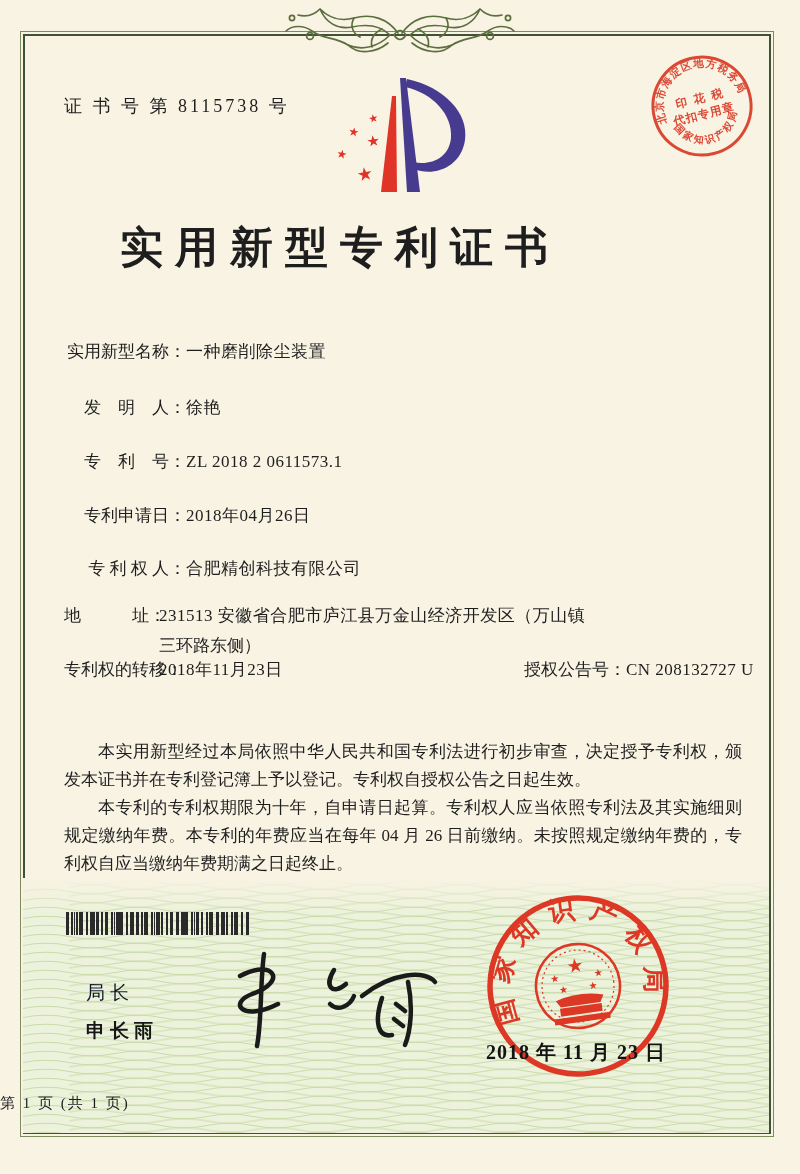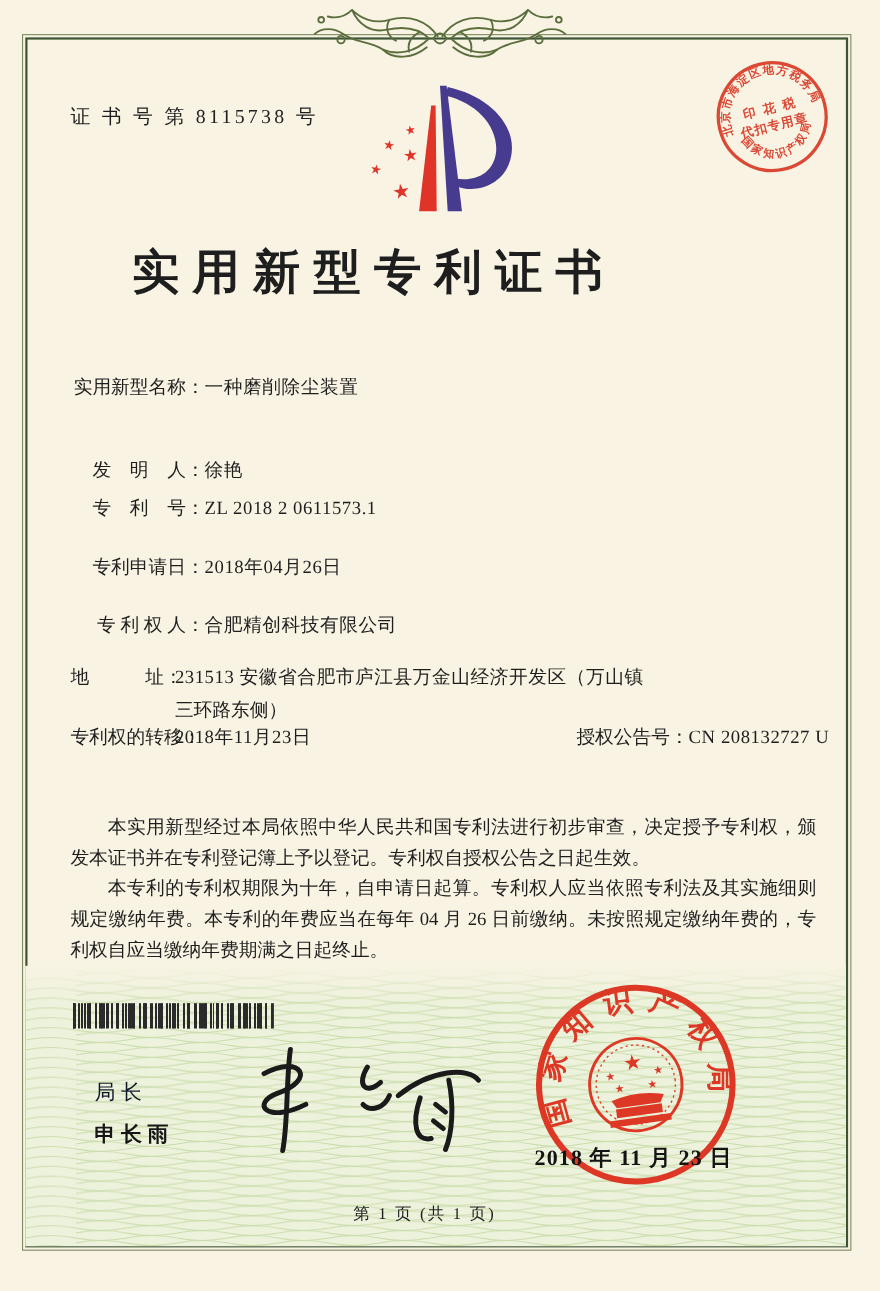--- a/index.html
+++ b/index.html
@@ -63,22 +63,22 @@
     font-family:"Liberation Sans","DejaVu Sans",sans-serif;font-weight:600;color:#161616;}
   .signature{position:absolute;left:212px;top:942px;z-index:3;}
   
   .seal{position:absolute;left:486px;top:894px;z-index:2;transform:rotate(-8deg);}
   .seal-date{
     position:absolute;left:486px;top:1039px;width:184px;z-index:3;
     font-size:20px;font-weight:bold;color:#141414;white-space:nowrap;letter-spacing:1px;
   }
   
   .pagefoot{
-    position:absolute;left:0;top:1094px;width:676px;text-align:center;
-    font-size:15px;letter-spacing:2px;z-index:2;padding-left:48px;
+    position:absolute;left:0;top:1094px;width:676px;text-align:left;
+    font-size:15px;letter-spacing:2px;z-index:2;
   }
   
   .logo{position:absolute;left:330px;top:74px;z-index:2;}
   .taxstamp{position:absolute;left:648px;top:52px;z-index:2;transform:rotate(-14deg);opacity:.92;}
   .ornament{position:absolute;left:280px;top:5px;z-index:2;}
 </style>
 </head>
 <body>
 
 <div class="frame"></div>
@@ -142,21 +142,21 @@
   </text>
   <text x="54" y="50" font-size="11.5" font-weight="bold" fill="#d93a26" text-anchor="middle" letter-spacing="2">印 花 税</text>
   <text x="54" y="66" font-size="11.5" font-weight="bold" fill="#d93a26" text-anchor="middle" letter-spacing="1">代扣专用章</text>
 </svg>
 
 <div class="title">实用新型专利证书</div>
 
 <div class="row" style="top:340px">
   <span class="lab lab-w">实用新型名称：</span><span class="val">一种磨削除尘装置</span>
 </div>
-<div class="row" style="top:416px">
+<div class="row" style="top:396px">
   <span class="lab lab-w">发　明　人：</span><span class="val">徐艳</span>
 </div>
 <div class="row" style="top:450px">
   <span class="lab lab-w">专　利　号：</span><span class="val">ZL 2018 2 0611573.1</span>
 </div>
 <div class="row" style="top:504px">
   <span class="lab lab-w">专利申请日：</span><span class="val">2018年04月26日</span>
 </div>
 <div class="row" style="top:557px">
   <span class="lab lab-w">专 利 权 人：</span><span class="val">合肥精创科技有限公司</span>

